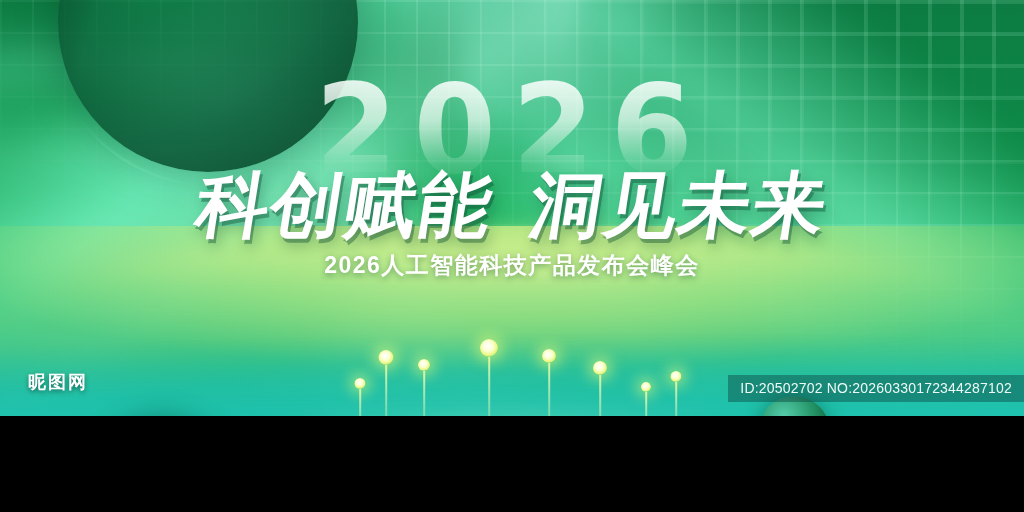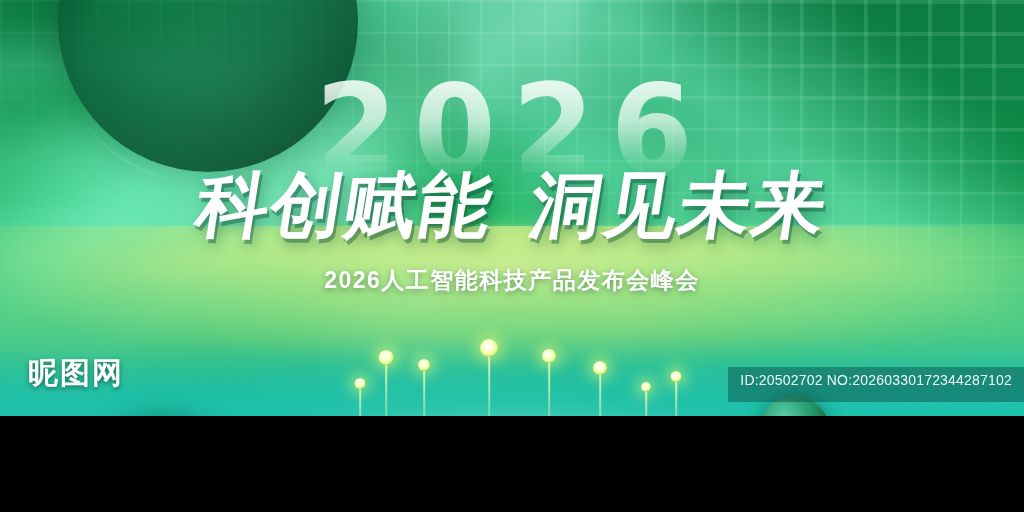--- a/index.html
+++ b/index.html
@@ -191,45 +191,44 @@
     white-space:nowrap;
     pointer-events:none;
   }
   .headline .gap{display:inline-block;width:38px;}
 
   .sub-cn{
     position:absolute;left:0;right:0;top:250px;text-align:center;
     font-size:23px;font-weight:700;color:#ffffff;letter-spacing:1.5px;
     text-shadow:0 2px 6px rgba(6,60,38,.45);
     pointer-events:none;
-    margin-top:15px;
   }
   .sub-en{
     position:absolute;left:0;right:0;top:287px;text-align:center;
     font-size:17px;font-weight:400;color:rgba(255,255,255,.93);letter-spacing:2.6px;
     text-shadow:0 1px 5px rgba(6,60,38,.4);
     pointer-events:none;
   }
 
   
   .wm{
     position:absolute;left:28px;bottom:22px;display:flex;align-items:center;gap:12px;
     pointer-events:none;
   }
   .wm-cn{
-    font-size:30px;font-weight:700;color:#fff;letter-spacing:2px;
+    font-size:18px;font-weight:700;color:#fff;letter-spacing:2px;
     text-shadow:0 2px 5px rgba(0,0,0,.45);
   }
   .wm-url{
     font-size:23px;font-weight:500;color:#fff;letter-spacing:.6px;
     text-shadow:0 2px 5px rgba(0,0,0,.45);
   }
   .idbox{
     position:absolute;right:0;bottom:14px;
-    padding:5px 12px 14px 12px;
+    padding:5px 12px 6px 12px;
     background:rgba(12,70,66,.45);
     color:#eefaf6;font-size:14px;letter-spacing:.2px;
     white-space:nowrap;
   }
 </style>
 </head>
 <body>
 
 <div id="stage">
 

